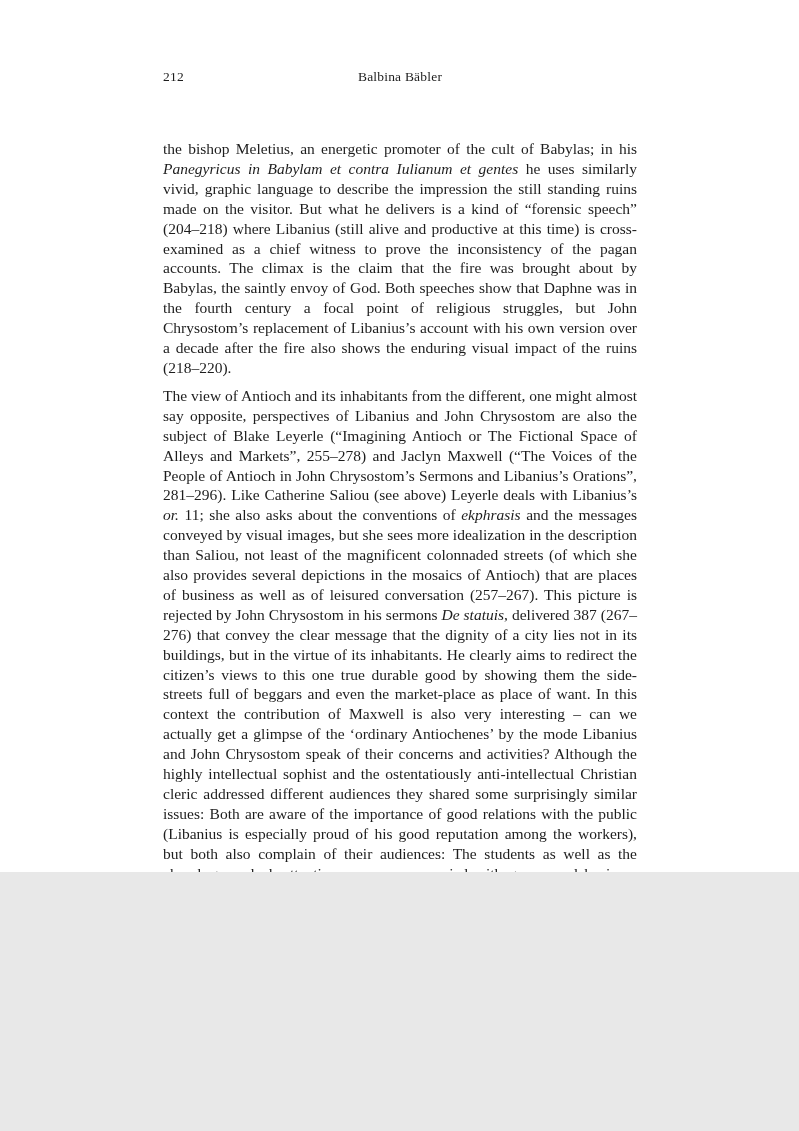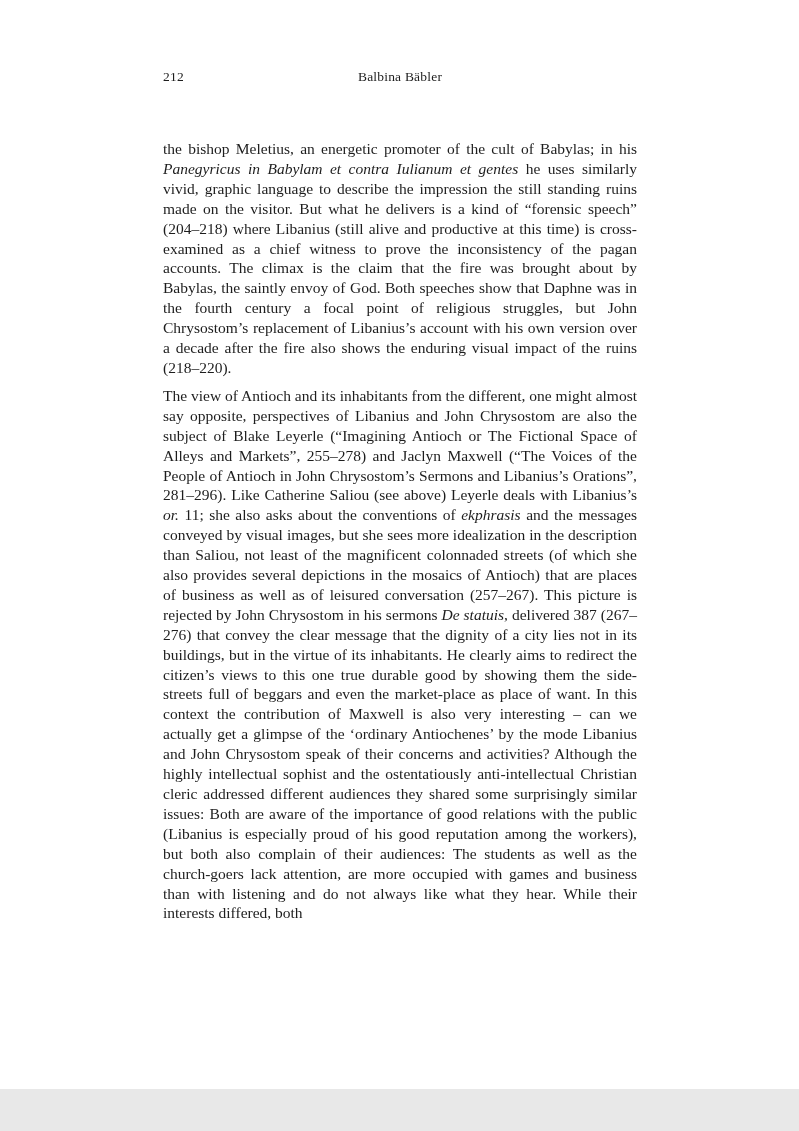--- a/index.html
+++ b/index.html
@@ -3,21 +3,21 @@
 <meta charset="utf-8">
 <style>
   html, body {
     margin: 0;
     padding: 0;
     background: #e8e8e8;
   }
   .page {
     position: relative;
     width: 799px;
-    height: 1089px;
+    height: 872px;
     background: #ffffff;
     font-family: "Liberation Serif", "DejaVu Serif", serif;
     color: #1d1d1d;
     overflow: hidden;
     margin: 0 auto;
   }
   .header {
     position: absolute;
     top: 69px;
     left: 163px;

